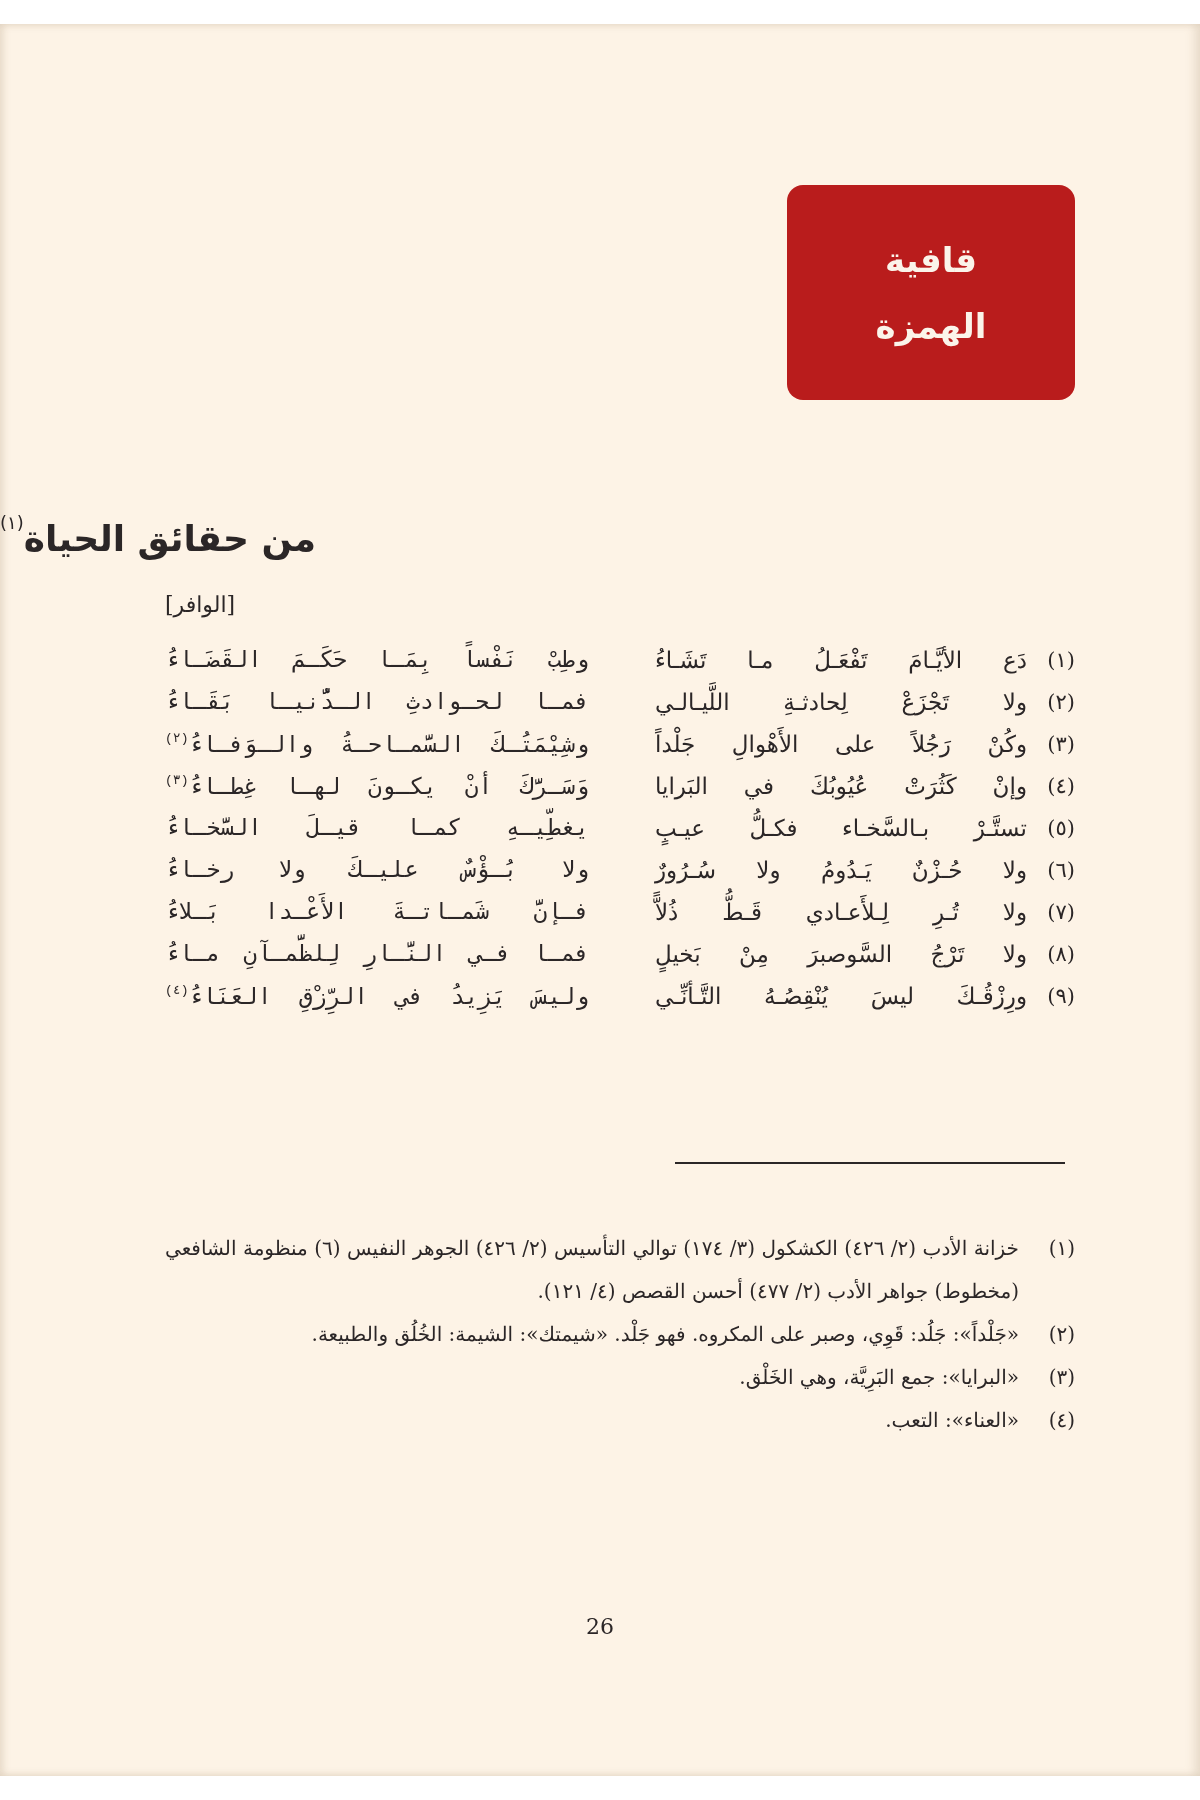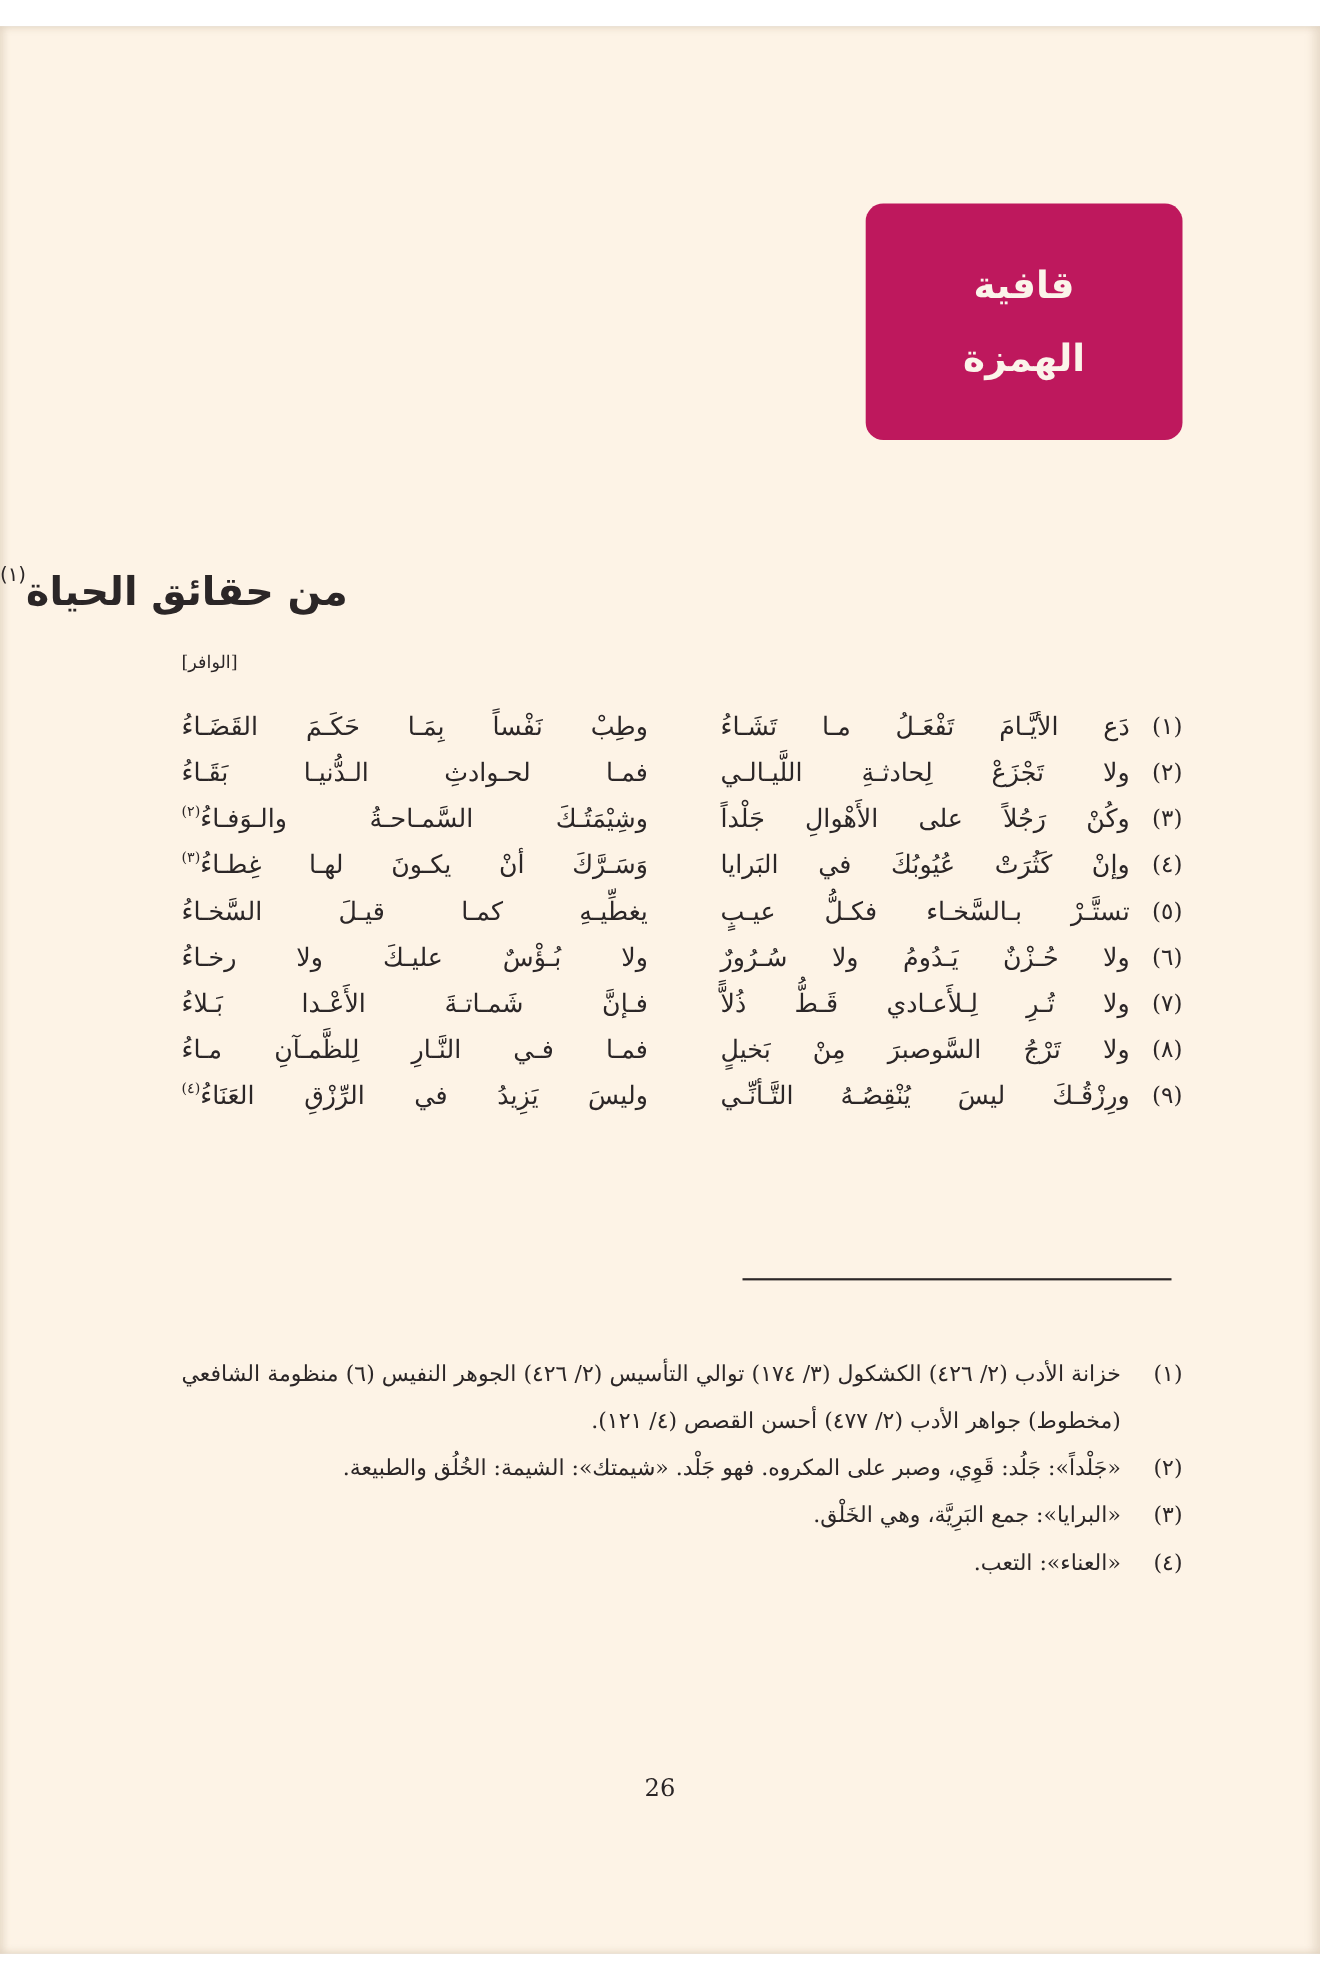--- a/index.html
+++ b/index.html
@@ -21,21 +21,21 @@
       font-family: "DejaVu Serif", "Liberation Serif", serif;
       color: #2b2627;
       direction: rtl;
     }
     .chapter-box {
       position: absolute;
       left: 787px;
       top: 161px;
       width: 288px;
       height: 215px;
-      background: #be185d;
+      background: #b91c1c;
       border-radius: 16px;
       color: #fbf4ea;
       display: flex;
       flex-direction: column;
       align-items: center;
       justify-content: center;
       font-family: "DejaVu Sans", sans-serif;
       font-weight: bold;
       font-size: 34px;
       line-height: 66px;
@@ -52,21 +52,21 @@
     }
     .poem-title sup {
       font-size: 18px;
       font-weight: normal;
       vertical-align: 22px;
     }
     .meter {
       position: absolute;
       left: 165px;
       top: 568px;
-      font-size: 16px;
+      font-size: 22px;
       direction: rtl;
     }
     .verses {
       position: absolute;
       left: 165px;
       top: 615px;
       width: 910px;
     }
     .verse {
       position: relative;
@@ -88,20 +88,21 @@
       text-align-last: justify;
       white-space: nowrap;
     }
     .verse .gap { width: 66px; }
     .verse .h2 {
       width: 424px;
       font-size: 23px;
       text-align: justify;
       text-align-last: justify;
       white-space: nowrap;
+      font-family: Liberation Mono, monospace;
     }
     .verse sup {
       font-size: 13px;
       vertical-align: 10px;
     }
     .separator {
       position: absolute;
       left: 675px;
       top: 1138px;
       width: 390px;

